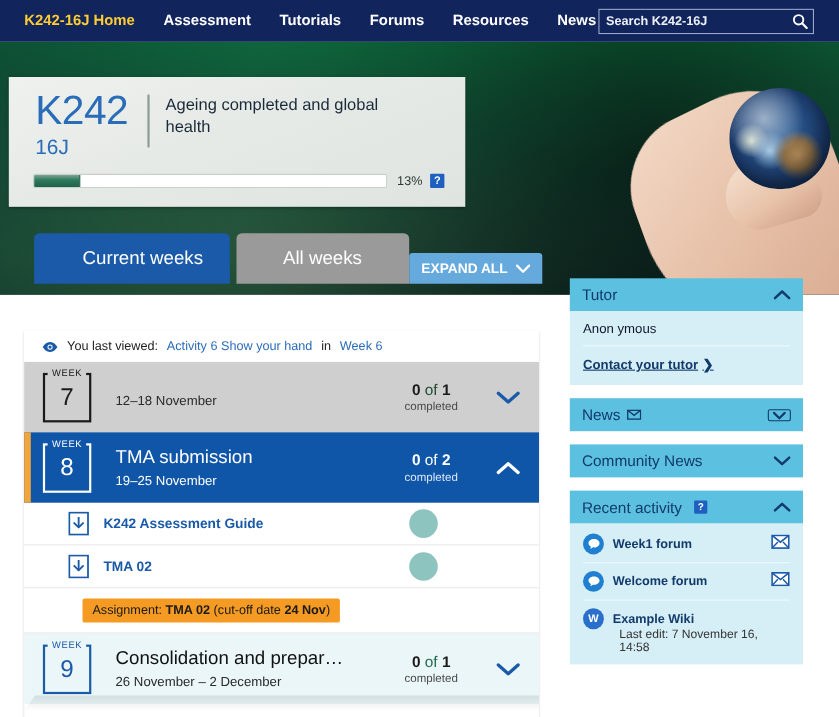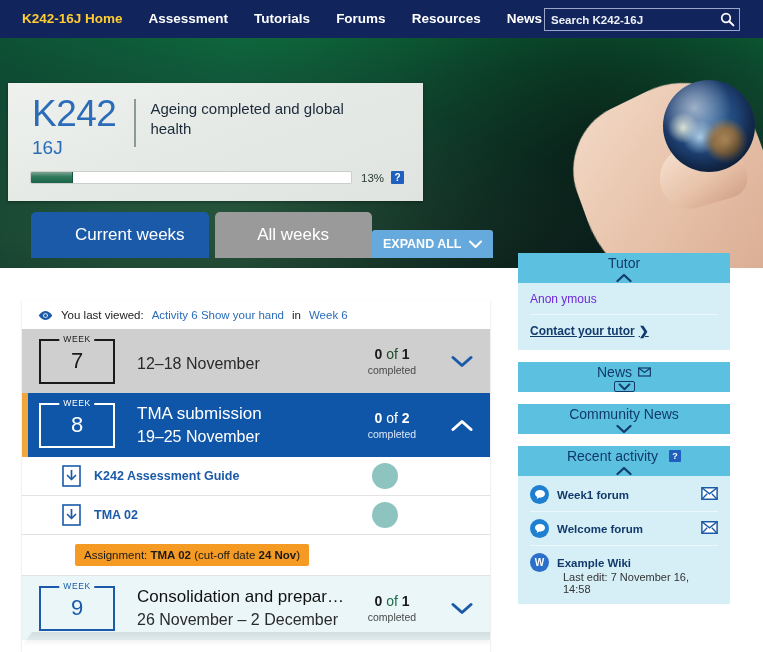--- a/index.html
+++ b/index.html
@@ -69,21 +69,21 @@
   .searchbox input {
     flex: 1; background: transparent; border: 0; outline: none;
     color: #ffffff; font-size: 11.5px; font-family: "Liberation Sans", sans-serif;
     padding: 0 6px; font-weight: bold;
   }
   .searchbox input::placeholder { color: #eef1f8; opacity: 1; font-weight: bold; }
   .search-icon { width: 24px; display:flex; align-items:center; justify-content:center; }
 
   
   .course-card {
-    position: absolute; left: 8px; top: 83px; width: 415px; height: 118px;
+    position: absolute; left: 8px; top: 70px; width: 415px; height: 118px;
     background: linear-gradient(160deg, #eef1ee 0%, #e6eae7 45%, #dfe4e1 100%);
     box-shadow: 0 1px 3px rgba(0,0,0,0.35);
   }
   .cc-row { display: flex; align-items: flex-start; padding: 12px 0 0 24px; }
   .cc-code { line-height: 1; }
   .cc-code .big { font-size: 37px; color: #2b6cb8; font-weight: normal; letter-spacing: -0.5px; }
   .cc-code .small { font-size: 19px; color: #2b6cb8; display: block; margin-top: 6px; }
   .cc-divider { width: 2px; background: #8e9a94; height: 48px; margin: 4px 14px 0 18px; }
   .cc-title { font-size: 15px; color: #1b2a38; line-height: 1.35; max-width: 215px; padding-top: 4px; }
   .cc-progress { display: flex; align-items: center; padding: 14px 0 0 22px; }
@@ -128,39 +128,39 @@
   .lastviewed a { color: #2b6cb8; text-decoration: none; }
 
   .week {
     position: relative; display: flex; align-items: center;
     height: 64px; padding-left: 17px;
   }
   .week.grey  { background: #cfcfcf; }
   .week.blue  { background: #0f55a8; border-left: 6px solid #f0a63c; padding-left: 11px; }
   .week.tint  { background: #eaf6f8; }
   .wk-box {
-    position: relative; width: 76px; height: 45px; border: 2px solid #1a1a1a;
+    position: relative; width: 44px; height: 45px; border: 2px solid #1a1a1a;
     display: flex; align-items: center; justify-content: center; flex: none;
   }
   .week.blue .wk-box { border-color: #ffffff; }
   .week.tint .wk-box { border-color: #1a5aa8; }
   .wk-legend {
     position: absolute; top: -7px; left: 50%; transform: translateX(-50%);
     background: inherit; font-size: 8.5px; letter-spacing: 0.6px; padding: 0 4px; color: #1a1a1a;
   }
   .week.grey .wk-legend { background: #cfcfcf; }
   .week.blue .wk-legend { background: #0f55a8; color: #ffffff; }
   .week.tint .wk-legend { background: #eaf6f8; color: #1a5aa8; }
   .wk-num { font-size: 22px; color: #1a1a1a; line-height: 1; }
   .week.blue .wk-num { color: #ffffff; }
   .week.tint .wk-num { color: #1a5aa8; }
   .wk-text { margin-left: 22px; flex: 1; }
   .wk-title { font-size: 17px; color: #111; line-height: 1.15; white-space: nowrap; }
   .week.blue .wk-title { color: #ffffff; }
-  .wk-dates { font-size: 16px; color: #2a2a2a; margin-top: 5px; }
+  .wk-dates { font-size: 12px; color: #2a2a2a; margin-top: 5px; }
   .week.blue .wk-dates { color: #ffffff; }
   .wk-count { width: 84px; text-align: center; flex: none; }
   .wk-count .n { font-size: 14px; color: #1f4a2e; }
   .wk-count .n b { color: #1a1a1a; }
   .week.blue .wk-count .n, .week.blue .wk-count .n b { color: #ffffff; }
   .week.tint .wk-count .n { color: #1f6b4a; }
   .wk-count .lbl { font-size: 10.5px; color: #4a4a4a; margin-top: 2px; }
   .week.blue .wk-count .lbl { color: #dce8f6; }
   .wk-chev { width: 56px; display: flex; align-items: center; justify-content: center; flex: none; }
 
@@ -174,25 +174,25 @@
   .assign-badge {
     background: #f59a23; color: #1a1a1a; font-size: 11.5px;
     padding: 5px 9px; border-radius: 2px; white-space: nowrap;
   }
 
   
   .sidebar { position: absolute; left: 518px; top: 253px; width: 212px; }
   .panel { margin-bottom: 12px; }
   .panel-head {
     height: 30px; background: #5cc0e0; display: flex; align-items: center;
-    padding: 0 11px; color: #123a6b; font-size: 14px; flex-direction: column;
+    padding: 0 11px; color: #123a6b; font-size: 14px;
   }
   .panel-head .ttl { flex: 1; display:flex; align-items:center; gap:6px; }
   .panel-body { background: #d6eff7; padding: 9px 12px 12px 12px; }
-  .tutor-name { font-size: 12px; color: #6d28d9; padding-bottom: 8px; border-bottom: 1px solid #eaf8fc; }
+  .tutor-name { font-size: 12px; color: #0f172a; padding-bottom: 8px; border-bottom: 1px solid #eaf8fc; }
   .tutor-link { font-size: 12px; color: #123a6b; font-weight: bold; margin-top: 9px; display: flex; align-items: center; gap: 4px; }
   .act-row { display: flex; align-items: center; gap: 8px; padding: 7px 0; border-bottom: 1px solid #eaf8fc; }
   .act-row:last-child { border-bottom: 0; }
   .act-name { font-size: 11.5px; color: #123a6b; font-weight: bold; flex: 1; }
   .act-sub { font-size: 11px; color: #333; padding-left: 33px; margin-top: -3px; }
   .circ-icon {
     width: 19px; height: 19px; border-radius: 50%; background: #1f7fd0;
     display: flex; align-items: center; justify-content: center; flex: none;
     color: #fff; font-size: 11px; font-weight: bold;
   }

